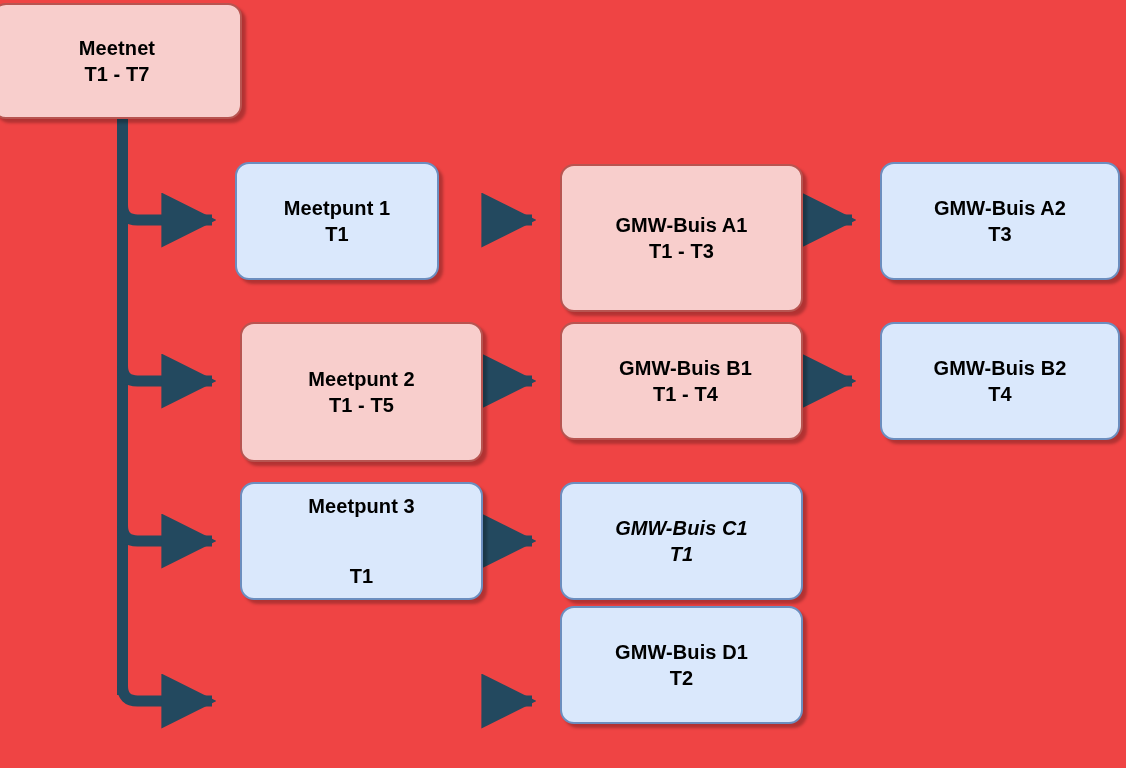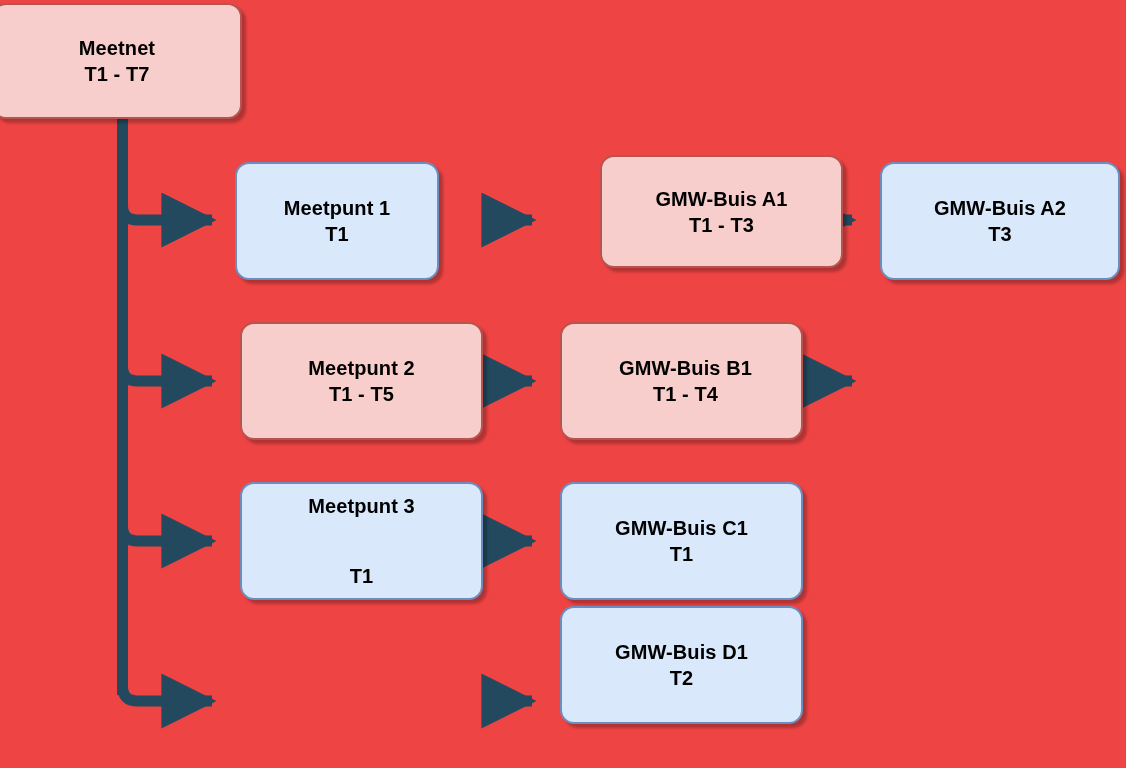--- a/index.html
+++ b/index.html
@@ -93,47 +93,51 @@
   <div class="node pink" style="left:-8px; top:3px; width:250px; height:116px;">
     <span class="node-line">Meetnet</span>
     <span class="node-line">T1 - T7</span>
   </div>
 
   <div class="node blue" style="left:235px; top:162px; width:204px; height:118px;">
     <span class="node-line">Meetpunt 1</span>
     <span class="node-line">T1</span>
   </div>
 
-  <div class="node pink" style="left:560px; top:155px; width:243px; height:113px;margin-left:40px;">
+  <div class="node pink" style="left:560px; top:164px; width:243px; height:148px;">
     <span class="node-line">GMW-Buis A1</span>
     <span class="node-line">T1 - T3</span>
   </div>
 
   <div class="node blue" style="left:880px; top:162px; width:240px; height:118px;">
     <span class="node-line">GMW-Buis A2</span>
     <span class="node-line">T3</span>
   </div>
 
-  <div class="node pink" style="left:240px; top:322px; width:243px; height:118px;">
+  <div class="node pink" style="left:240px; top:322px; width:243px; height:140px;">
     <span class="node-line">Meetpunt 2</span>
     <span class="node-line">T1 - T5</span>
   </div>
 
   <div class="node pink" style="left:560px; top:322px; width:243px; height:118px;padding-left:8px;">
     <span class="node-line">GMW-Buis B1</span>
     <span class="node-line">T1 - T4</span>
   </div>
 
+  <div class="node blue" style="left:880px; top:322px; width:240px; height:118px;">
+    <span class="node-line">GMW-Buis B2</span>
+    <span class="node-line">T4</span>
+  </div>
 
   <div class="node blue" style="left:240px; top:482px; width:243px; height:118px;gap:44px;">
     <span class="node-line">Meetpunt 3</span>
     <span class="node-line">T1</span>
   </div>
 
-  <div class="node blue" style="left:560px; top:482px; width:243px; height:118px;">
+  <div class="node blue" style="left:560px; top:482px; width:243px; height:118px;font-style:italic;">
     <span class="node-line">GMW-Buis C1</span>
     <span class="node-line">T1</span>
   </div>
 
 
   <div class="node blue" style="left:560px; top:606px; width:243px; height:118px;">
     <span class="node-line">GMW-Buis D1</span>
     <span class="node-line">T2</span>
   </div>
 

